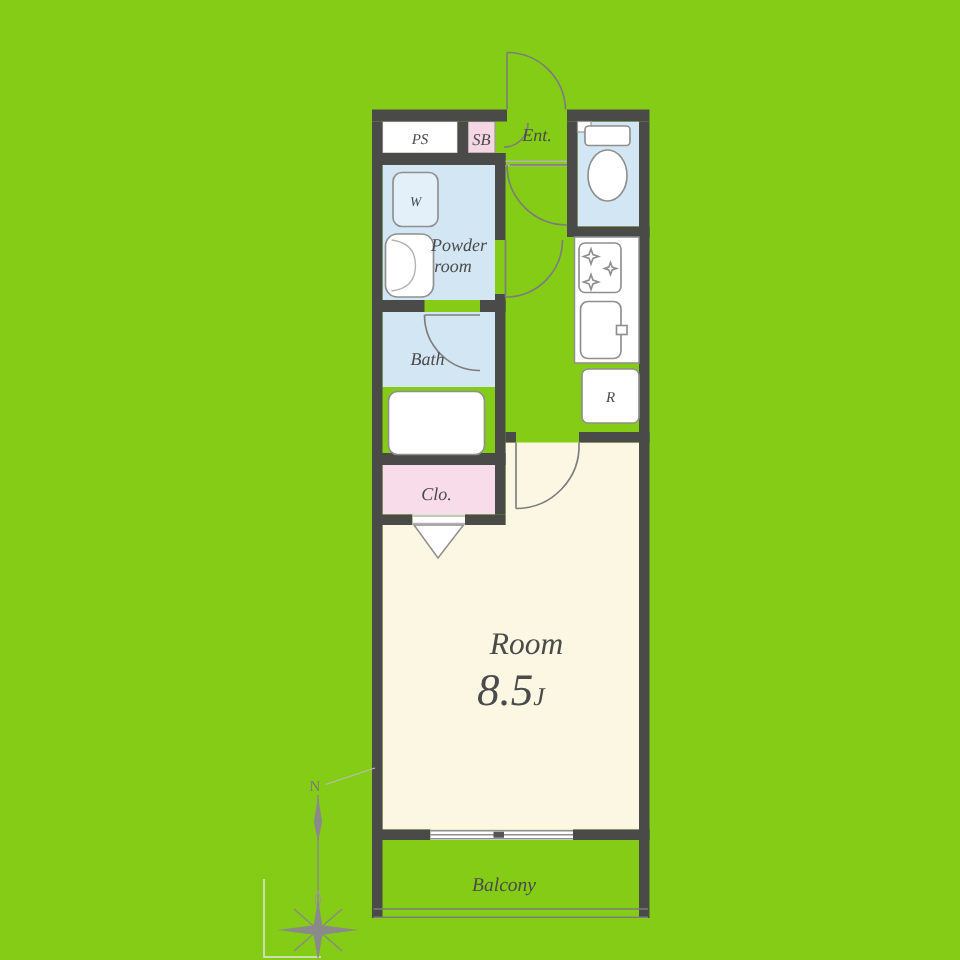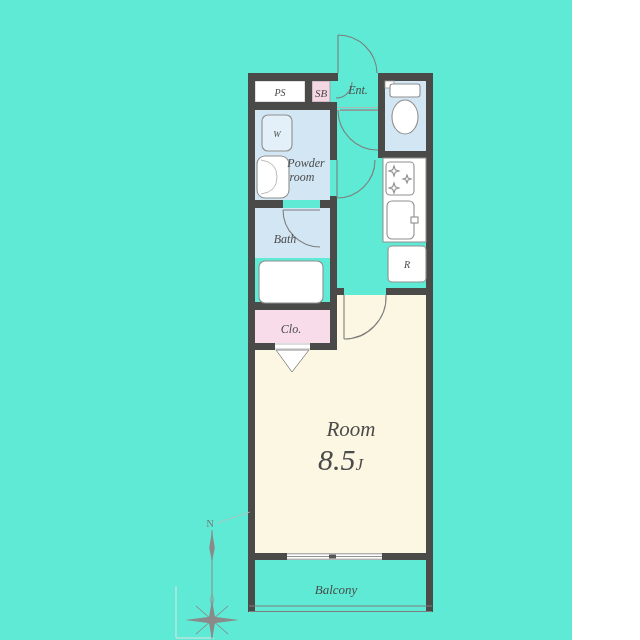--- a/index.html
+++ b/index.html
@@ -1,16 +1,16 @@
 <!DOCTYPE html>
 <html><head>
 <meta charset="utf-8">
 <style>
   html,body{margin:0;padding:0;background:#ffffff;}
-  .canvas{width:572px;height:640px;position:relative;margin:0;background:#5eead4;overflow:hidden;}
+  .canvas{width:640px;height:640px;position:relative;margin:0;background:#84cc16;overflow:hidden;}
   .lbl{font-family:"Liberation Serif","DejaVu Serif",serif;font-style:italic;fill:#4b4b4b;}
   .wall{fill:#4a4a48;}
   .fix{fill:#ffffff;stroke:#8f8f8f;stroke-width:1.1;}
   .fixline{fill:none;stroke:#b3b3b3;stroke-width:0.9;}
   .door{fill:none;stroke:#7d7d7d;stroke-width:1.1;}
   .thin{stroke:#8f8f8f;stroke-width:1;fill:none;}
   .compassline{stroke:#8a8a8a;stroke-width:1;fill:none;}
 </style>
 </head>
 <body>

